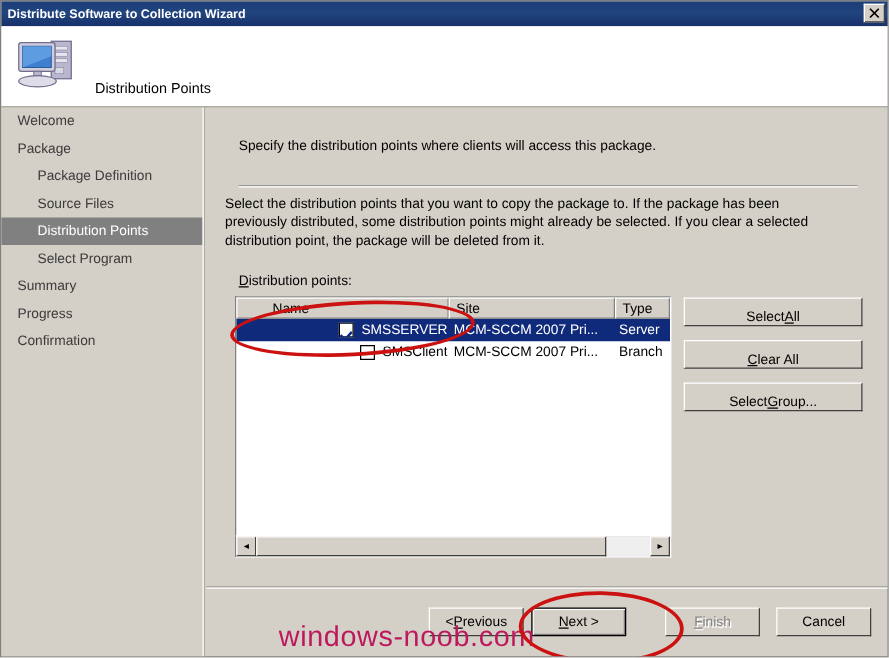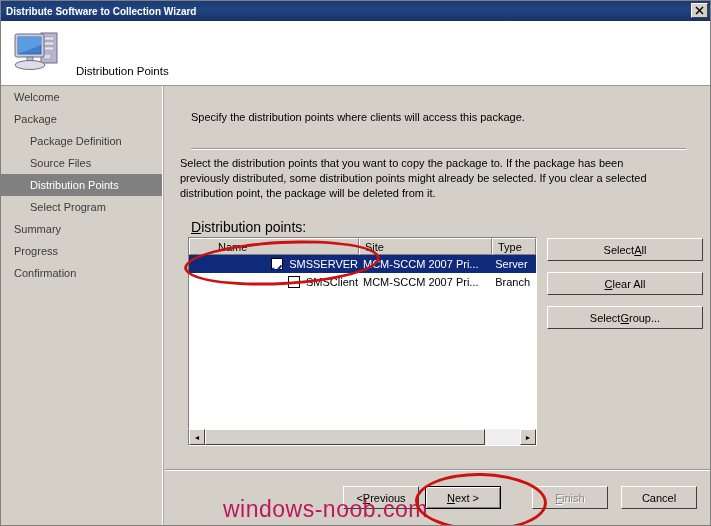--- a/index.html
+++ b/index.html
@@ -151,21 +151,21 @@
     position: absolute;
     left: 15px; top: 70px;
     width: 486px;
     font-size: 11px;
     line-height: 15px;
     color: #000;
   }
   #list-label {
     position: absolute;
     left: 26px; top: 133px;
-    font-size: 14px;
+    font-size: 11px;
     color: #000;
   }
   #list-label u { text-decoration: underline; }
 
   
   #listview {
     position: absolute;
     left: 23px; top: 151px;
     width: 349px; height: 192px;
     background: #ffffff;
@@ -300,32 +300,32 @@
     border-right: 1px solid #404040;
     border-bottom: 1px solid #404040;
     box-sizing: border-box;
     cursor: default;
   }
 
   
   .side-btn {
     position: absolute;
     left: 382px;
-    width: 156px; height: 23px;
+    width: 143px; height: 23px;
     background: #d4d0c8;
     border-top: 1px solid #ffffff;
     border-left: 1px solid #ffffff;
     border-right: 1px solid #404040;
     border-bottom: 1px solid #404040;
     box-sizing: border-box;
     font-family: "Liberation Sans", sans-serif;
     font-size: 11px;
     color: #000;
     display: flex;
-    align-items: center;
+    align-items: flex-end;
     justify-content: center;
     cursor: default;
   }
   .side-btn u { text-decoration: underline; }
   #btn-select-all { top: 152px; }
   #btn-clear-all  { top: 186px; }
   #btn-select-group { top: 220px; }
 
   
   #footer-rule {

